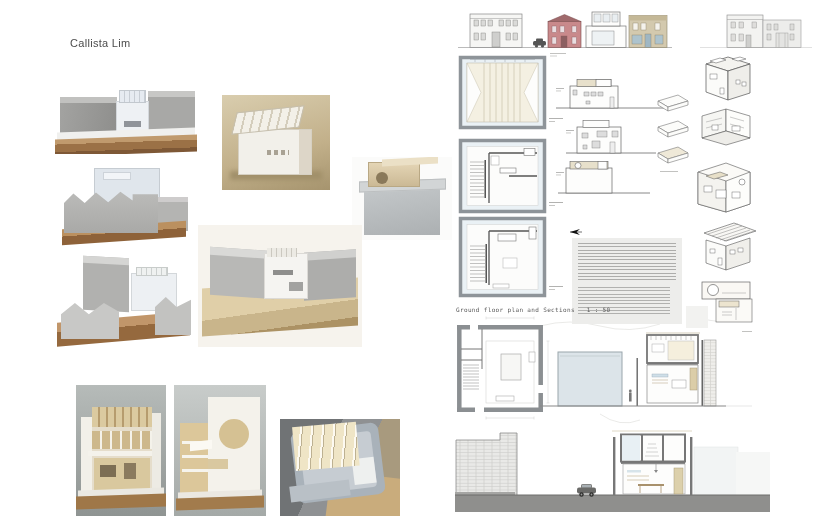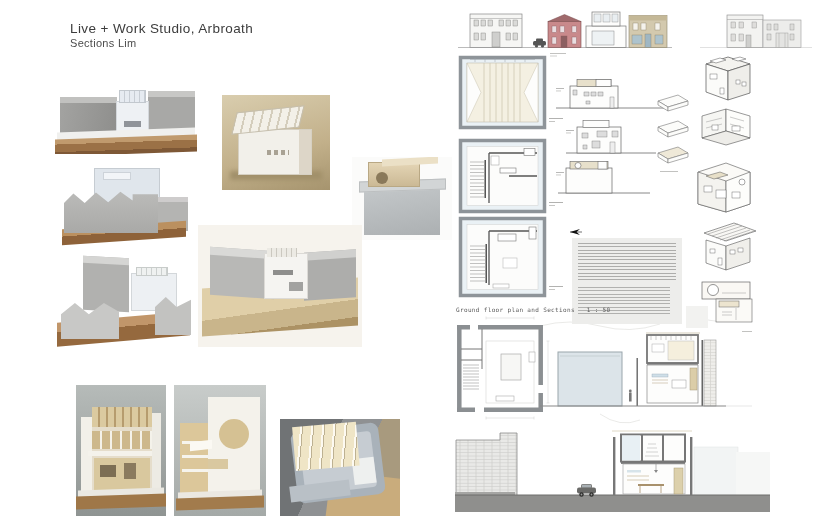--- a/index.html
+++ b/index.html
@@ -109,22 +109,21 @@
   .tlines1{height:38px;background:repeating-linear-gradient(180deg,#adadab 0 1px,#ededeb 1px 3.3px)}
   .tlines2{margin-top:6px;height:30px;width:94%;background:repeating-linear-gradient(180deg,#b1b1af 0 1px,#ededeb 1px 3.3px)}
   .gcaption{left:456px;top:306px;font-family:"DejaVu Sans Mono",monospace;font-size:6px;
             letter-spacing:.35px;color:#5a5a5a;white-space:pre}
 </style>
 </head>
 <body>
 
 <div class="page">
 
-  <div class="abs title">Live + Work Studio, Arbroath</div>
-  <div class="abs author">Sections Lim</div>
+  <div class="abs author">Callista Lim</div>
 
   <div class="ph" id="phA">
     <div class="pA-gl"></div>
     <div class="pA-gr"></div>
     <div class="pA-wb">
         <div class="pA-slot"></div>
       </div>
     <div class="pA-roof"></div>
     <div class="pA-street"></div>
     <div class="pA-base"></div>

